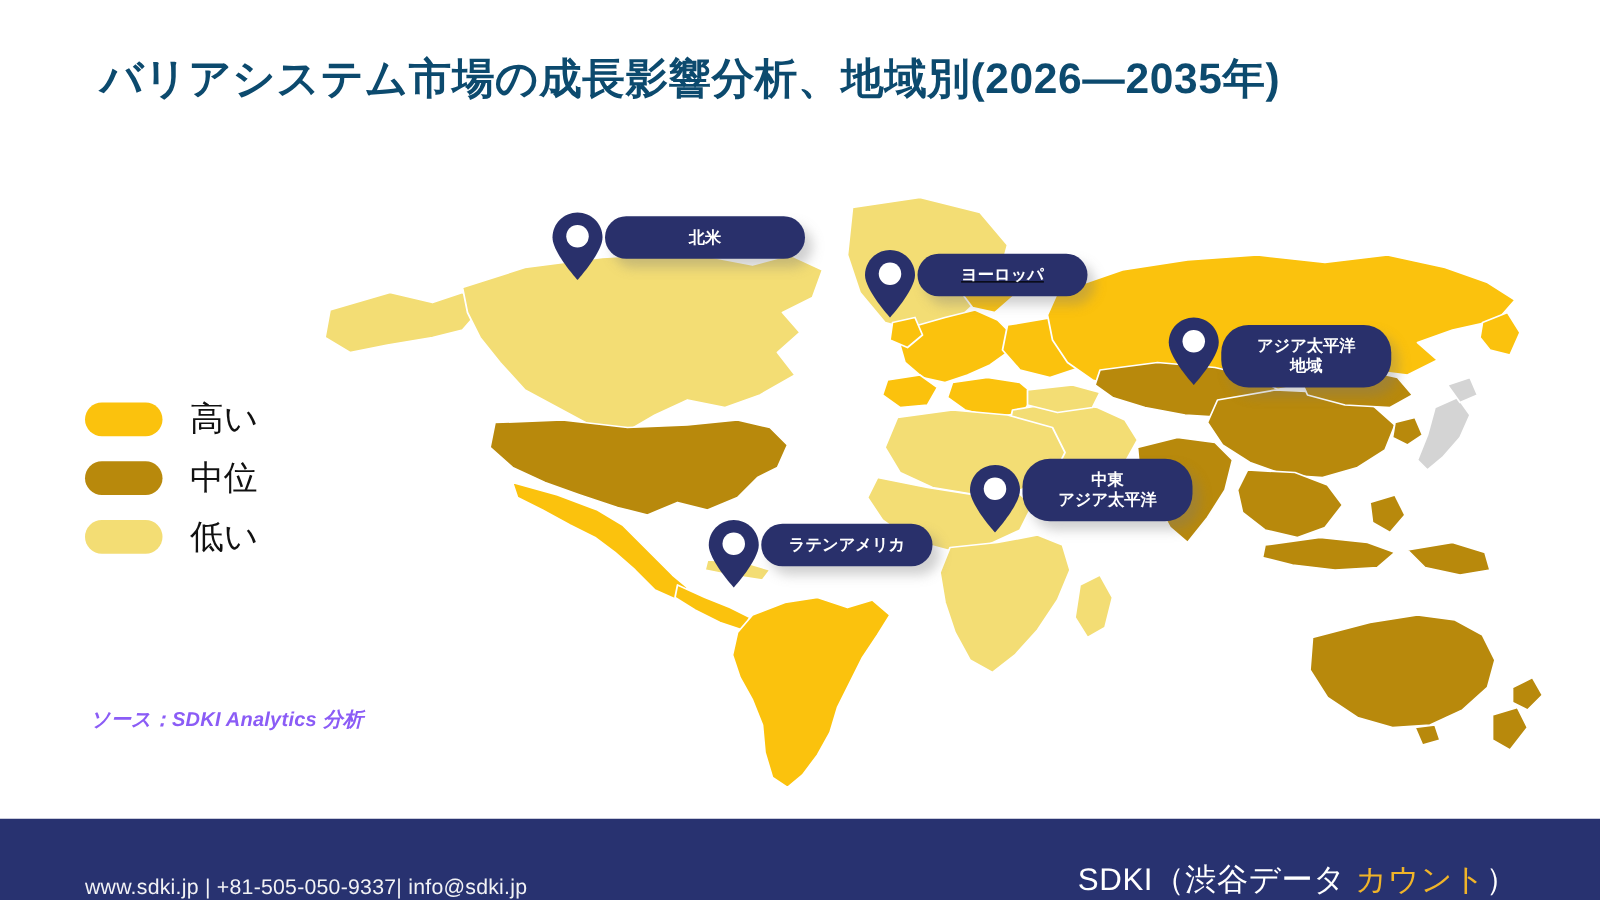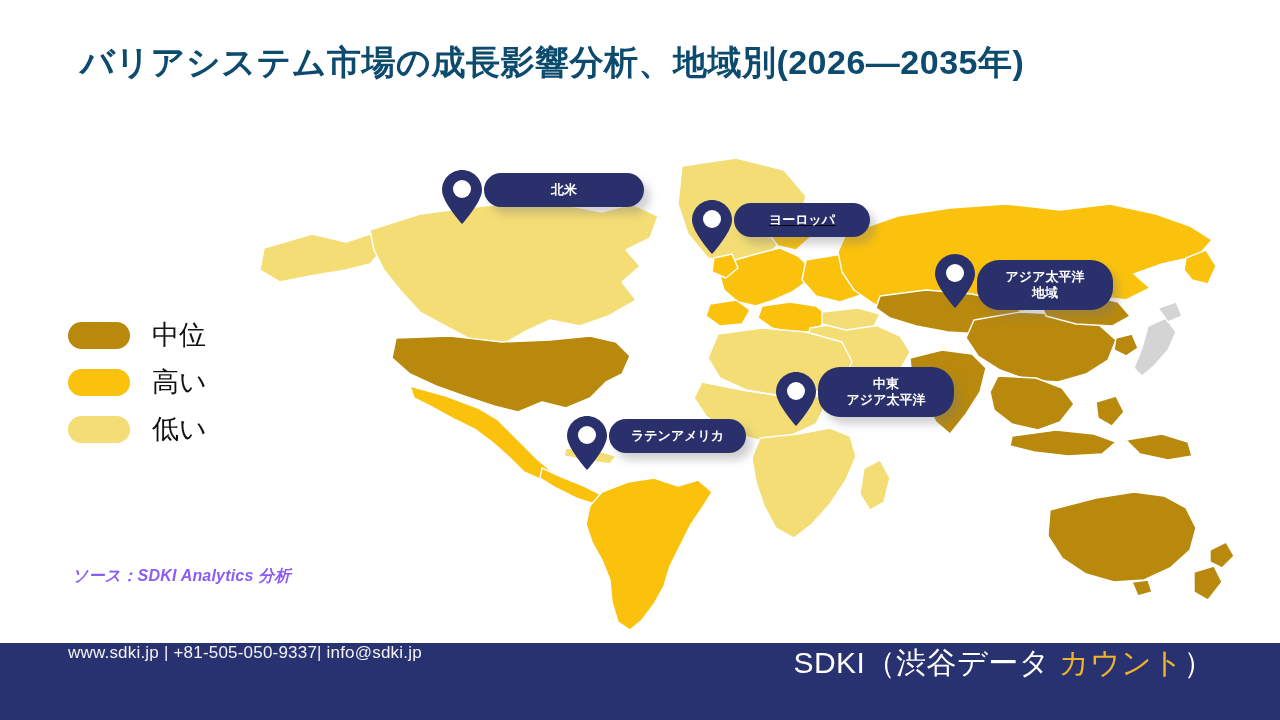--- a/index.html
+++ b/index.html
@@ -43,28 +43,28 @@
     background:#29306b;color:#ffffff;border-radius:22px;
     padding:9px 22px;font-size:13px;font-weight:700;line-height:1.25;
     text-align:center;margin-top:-14px;white-space:pre-line;
     box-shadow:6px 7px 9px rgba(120,120,120,.35);
     min-width:92px;
   }
   .pill.wide{padding:9px 34px;}
 
   
   .footer{
-    position:absolute;left:0;bottom:0;width:1280px;height:77px;
-    background:#283270;display:flex;align-items:flex-start;justify-content:space-between;
+    position:absolute;left:0;bottom:0;width:1280px;height:65px;
+    background:#283270;display:flex;align-items:flex-end;justify-content:space-between;
   }
   .footer-left{
     color:#f2f2f5;font-size:17px;margin-left:68px;letter-spacing:.2px;
   }
   .footer-right{
-    color:#ffffff;font-size:30px;margin-right:66px;letter-spacing:.5px;
+    color:#ffffff;font-size:25px;margin-right:66px;letter-spacing:.5px;
   }
   .brand-accent{color:#f0b429;}
 </style>
 </head>
 <body>
 
 <div id="slide">
 
   <div class="title">バリアシステム市場の成長影響分析、地域別(2026—2035年)</div>
 
@@ -166,26 +166,26 @@
       <svg class="pin" viewBox="0 0 44 58">
         <path d="M22 2 C11 2 2 11 2 22 C2 34 22 56 22 56 C22 56 42 34 42 22 C42 11 33 2 22 2 Z" fill="#29306b"></path>
         <circle cx="22" cy="21" r="9" fill="#ffffff"></circle>
       </svg>
       <div class="pill">ラテンアメリカ</div>
     </div>
   </div>
 
   <div class="legend">
     <div class="legend-row">
+      <div class="legend-swatch" style="background:#fbc20d;"></div>
+      <div class="legend-label">高い</div>
+    </div>
+    <div class="legend-row">
       <div class="legend-swatch" style="background:#b8890c;"></div>
       <div class="legend-label">中位</div>
-    </div>
-    <div class="legend-row">
-      <div class="legend-swatch" style="background:#fbc20d;"></div>
-      <div class="legend-label">高い</div>
     </div>
     <div class="legend-row">
       <div class="legend-swatch" style="background:#f3dd74;"></div>
       <div class="legend-label">低い</div>
     </div>
   </div>
 
   <div class="source">ソース：SDKI Analytics 分析</div>
 
   <div class="footer">

